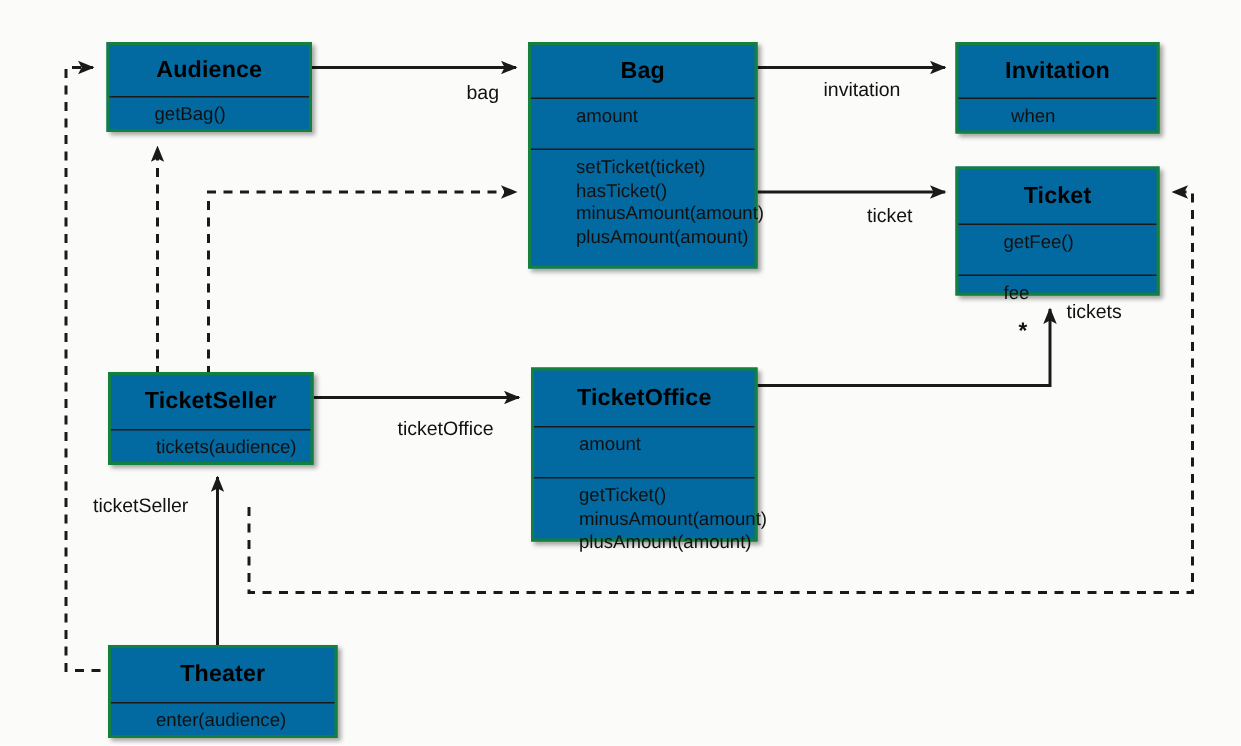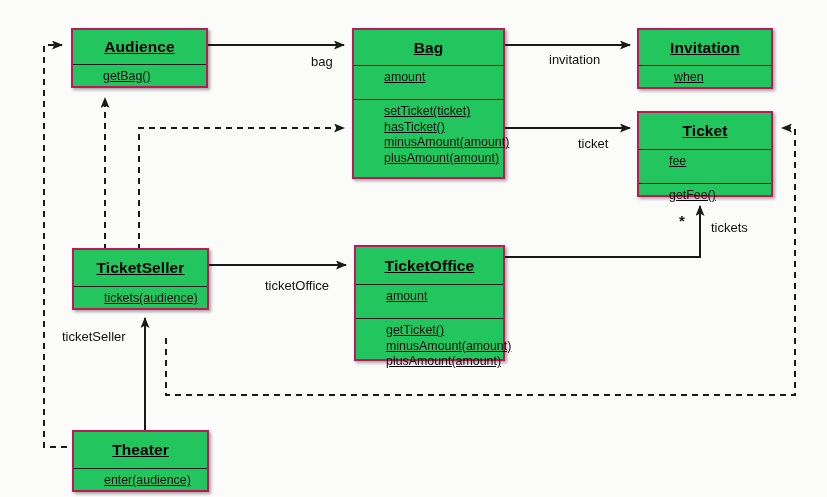--- a/index.html
+++ b/index.html
@@ -17,26 +17,25 @@
   }
   #edges {
     position: absolute;
     left: 0; top: 0;
     width: 827px;
     height: 497px;
     pointer-events: none;
   }
   .uml-class {
     position: absolute;
-    background: #22c55e;
-    border: 2px solid #be185d;
+    background: #0369a1;
+    border: 2px solid #15803d;
     box-sizing: border-box;
     box-shadow: 2px 2px 3px rgba(0,0,0,0.35);
     z-index: 5;
-    text-decoration: underline;
   }
   .cls-name {
     text-align: center;
     font-weight: bold;
     font-size: 15.5px;
     color: #000;
     letter-spacing: .1px;
     display: flex;
     align-items: center;
     justify-content: center;
@@ -149,24 +148,24 @@
   <div class="uml-class" style="left:637px; top:28px; width:136px; height:61px;">
     <div class="cls-name" style="height:35px;">Invitation</div>
     <div class="cls-compartment cls-sep" style="height:24px;padding-left:12px;">
       <div class="row">when</div>
     </div>
   </div>
 
   <div class="uml-class" style="left:637px; top:111px; width:136px; height:86px;">
     <div class="cls-name" style="height:36px;">Ticket</div>
     <div class="cls-compartment cls-sep" style="height:24px;">
+      <div class="row">getFee()</div>
+    </div>
+    <div class="cls-compartment cls-sep" style="height:24px;">
       <div class="row">fee</div>
-    </div>
-    <div class="cls-compartment cls-sep" style="height:24px;">
-      <div class="row">getFee()</div>
     </div>
   </div>
 
   <div class="uml-class" style="left:72px; top:248px; width:137px; height:62px;">
     <div class="cls-name" style="height:36px;">TicketSeller</div>
     <div class="cls-compartment cls-sep" style="height:26px;">
       <div class="row">tickets(audience)</div>
     </div>
   </div>
 
@@ -175,34 +174,34 @@
     <div class="cls-compartment cls-sep" style="height:24px;">
       <div class="row">amount</div>
     </div>
     <div class="cls-compartment cls-sep" style="height:55px;">
       <div class="row">getTicket()</div>
       <div class="row">minusAmount(amount)</div>
       <div class="row">plusAmount(amount)</div>
     </div>
   </div>
 
-  <div class="uml-class" style="left:72px; top:430px; width:137px; height:62px;">
+  <div class="uml-class" style="left:72px; top:430px; width:153px; height:62px;">
     <div class="cls-name" style="height:36px;">Theater</div>
     <div class="cls-compartment cls-sep" style="height:26px;">
       <div class="row">enter(audience)</div>
     </div>
   </div>
 
   <div class="edge-label" style="left:311px; top:54px;">bag</div>
 
   <div class="edge-label" style="left:549px; top:52px;">invitation</div>
 
   <div class="edge-label" style="left:578px; top:136px;">ticket</div>
 
   <div class="mult-label" style="left:679px; top:213px;">*</div>
 
-  <div class="edge-label" style="left:711px; top:220px;">tickets</div>
+  <div class="edge-label" style="left:711px; top:200px;">tickets</div>
 
   <div class="edge-label" style="left:265px; top:278px;">ticketOffice</div>
 
   <div class="edge-label" style="left:62px; top:329px;">ticketSeller</div>
 
 </div>
 
 </body></html>

